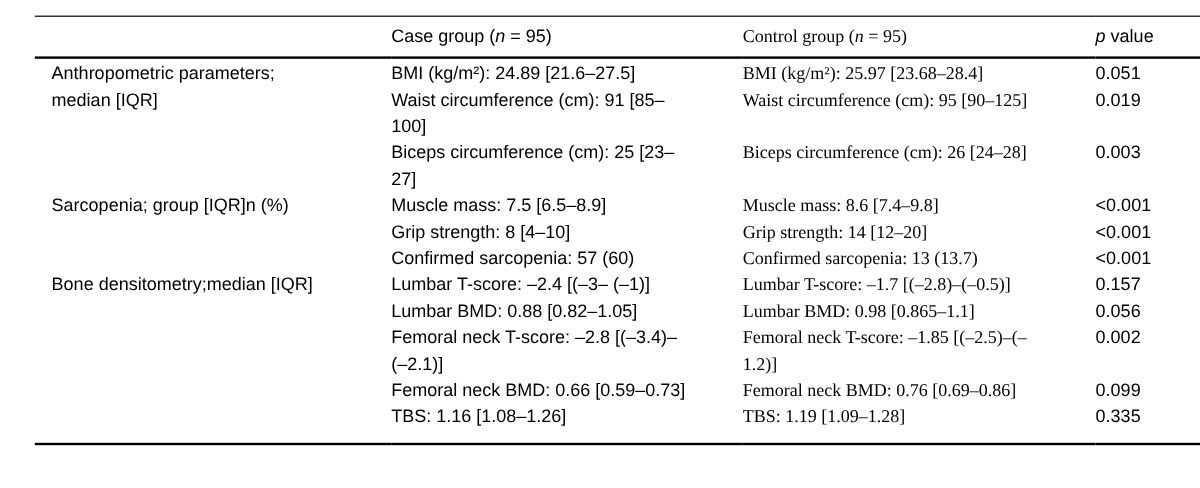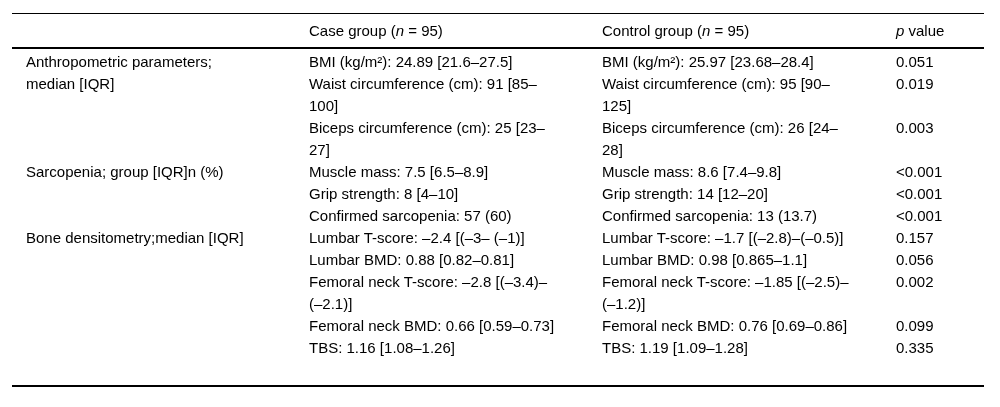--- a/index.html
+++ b/index.html
@@ -6,21 +6,21 @@
     margin: 0;
     padding: 0;
     background: #ffffff;
     width: 1000px;
     height: 407px;
     font-family: "Liberation Sans", sans-serif;
     color: #000000;
   }
   .table-wrap {
     position: absolute;
-    left: 12px;
+    left: 29px;
     top: 13px;
   }
   table.results {
     border-collapse: collapse;
     table-layout: fixed;
     width: 972px;
     font-size: 15px;
     line-height: 22px;
     border-top: 1.5px solid #000;
     border-bottom: 2px solid #000;
@@ -36,26 +36,26 @@
     font-weight: normal;
     padding: 0;
   }
   thead th {
     border-bottom: 2.5px solid #000;
     padding-top: 6px;
     padding-bottom: 5px;
   }
   .label-col   { padding-left: 14px; padding-right: 56px; }
   .case-col    { padding-right: 47.5px; }
-  .control-col { padding-right: 46.7px; }
+  .control-col { padding-right: 46.7px; font-family: Liberation Serif, serif; }
   .p-col       { padding-right: 2px; }
 
   tbody tr.row-first > th,
   tbody tr.row-first > td { padding-top: 2px; }
-  tbody tr.row-last  > td { padding-bottom: 26px; }
+  tbody tr.row-last  > td { padding-bottom: 10px; }
 
   .it { font-style: italic; }
 </style>
 </head>
 <body>
 
 <div class="table-wrap">
   <table class="results">
     <colgroup>
       <col class="c-label">
@@ -107,21 +107,21 @@
         <td class="p-col">&lt;0.001</td>
       </tr>
 
       <tr>
         <td class="label-col" rowspan="5">Bone densitometry;median [IQR]</td>
         <td class="case-col">Lumbar T-score: –2.4 [(–3– (–1)]</td>
         <td class="control-col">Lumbar T-score: –1.7 [(–2.8)–(–0.5)]</td>
         <td class="p-col">0.157</td>
       </tr>
       <tr>
-        <td class="case-col">Lumbar BMD: 0.88 [0.82–0.81]</td>
+        <td class="case-col">Lumbar BMD: 0.88 [0.82–1.05]</td>
         <td class="control-col">Lumbar BMD: 0.98 [0.865–1.1]</td>
         <td class="p-col">0.056</td>
       </tr>
       <tr>
         <td class="case-col">Femoral neck T-score: –2.8 [(–3.4)–(–2.1)]</td>
         <td class="control-col">Femoral neck T-score: –1.85 [(–2.5)–(–1.2)]</td>
         <td class="p-col">0.002</td>
       </tr>
       <tr>
         <td class="case-col">Femoral neck BMD: 0.66 [0.59–0.73]</td>

